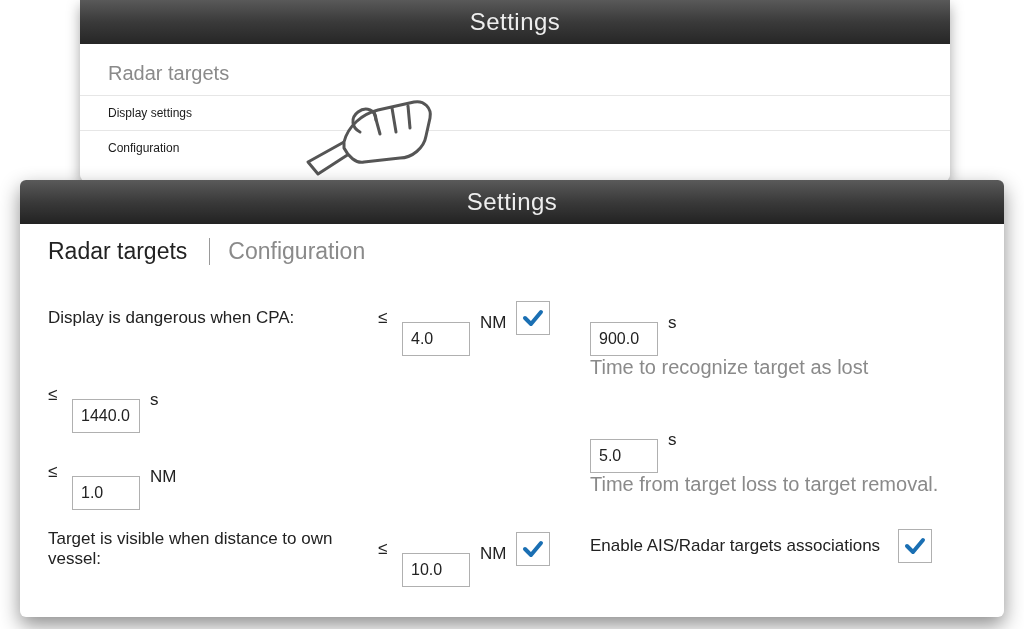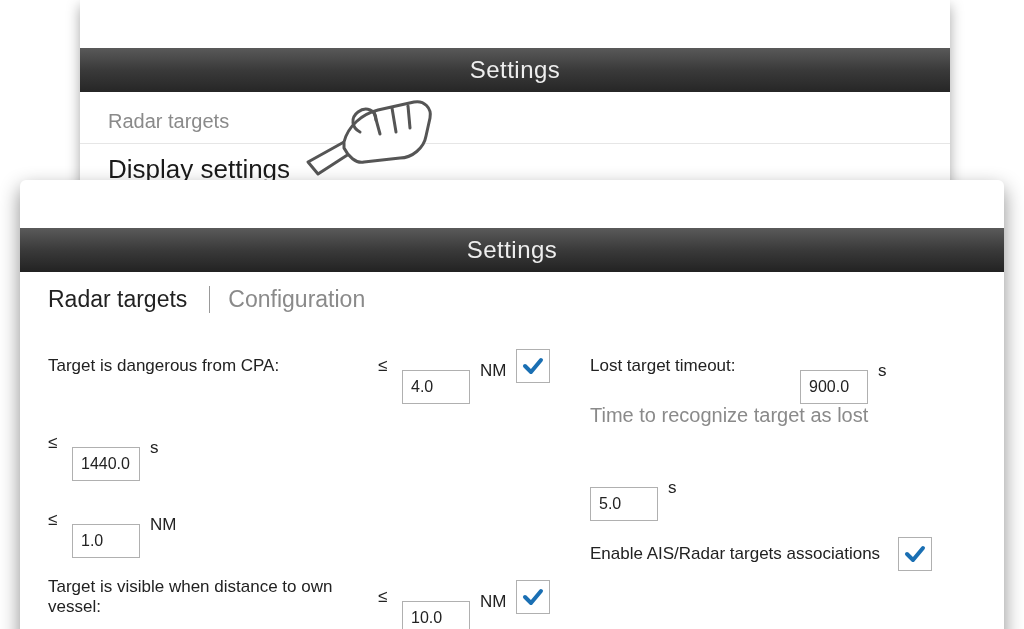--- a/index.html
+++ b/index.html
@@ -24,32 +24,31 @@
   }
   .titlebar {
     height: 44px;
     background: linear-gradient(to bottom, #595959 0%, #3a3a3a 50%, #262626 100%);
     color: #eee;
     font-size: 24px;
     font-weight: 300;
     text-align: center;
     line-height: 44px;
     letter-spacing: 0.5px;
-    margin-top: 48px;
   }
   .menu-body { padding: 12px 0 16px 0; }
   .menu-section-title {
     color: #8a8a8a;
     font-size: 20px;
     font-weight: 400;
     padding: 6px 28px 10px 28px;
   }
   .menu-item {
     color: #1a1a1a;
-    font-size: 26px;
+    font-size: 12px;
     padding: 10px 28px;
     border-top: 1px solid #e6e6e6;
     cursor: pointer;
     position: relative;
   }
   .menu-item:first-of-type { border-top: none; }
 
   
   .pointer-hand {
     position: absolute;
@@ -193,21 +192,21 @@
     <span class="crumb-main">Radar targets</span>
     <span class="crumb-sep"></span>
     <span class="crumb-sub">Configuration</span>
   </div>
 
   <div class="form-area">
 
     <div class="col col-left">
 
       <div class="row">
-        <span class="lbl">Target is dangerous from CPA:</span>
+        <span class="lbl">Display is dangerous when CPA:</span>
         <span class="op">≤</span>
         <input class="input-box" value="4.0" style="">
         <span class="unit">NM</span>
         <span class="checkbox">
           <svg viewBox="0 0 24 24">
               <path d="M4 12 L10 18 L20 6" fill="none" stroke="#1a6fb3" stroke-width="4" stroke-linecap="round" stroke-linejoin="round"></path>
             </svg>
         </span>
       </div>
 
@@ -233,34 +232,36 @@
               <path d="M4 12 L10 18 L20 6" fill="none" stroke="#1a6fb3" stroke-width="4" stroke-linecap="round" stroke-linejoin="round"></path>
             </svg>
         </span>
       </div>
 
     </div>
 
     <div class="col col-right">
 
       <div class="row">
-        <span class="lbl">Lost target timeout:</span>
         <input class="input-box" value="900.0" style="">
         <span class="unit">s</span>
       </div>
 
       <div class="row hint-row">
         <span class="hint">Time to recognize target as lost</span>
       </div>
 
       <div class="row">
         <input class="input-box" value="5.0" style="">
         <span class="unit">s</span>
       </div>
 
+      <div class="row hint-row">
+        <span class="hint">Time from target loss to target removal.</span>
+      </div>
 
       <div class="row assoc">
         <span class="lbl assoc-lbl">Enable AIS/Radar targets associations</span>
         <span class="checkbox">
           <svg viewBox="0 0 24 24">
               <path d="M4 12 L10 18 L20 6" fill="none" stroke="#1a6fb3" stroke-width="4" stroke-linecap="round" stroke-linejoin="round"></path>
             </svg>
         </span>
       </div>
 

